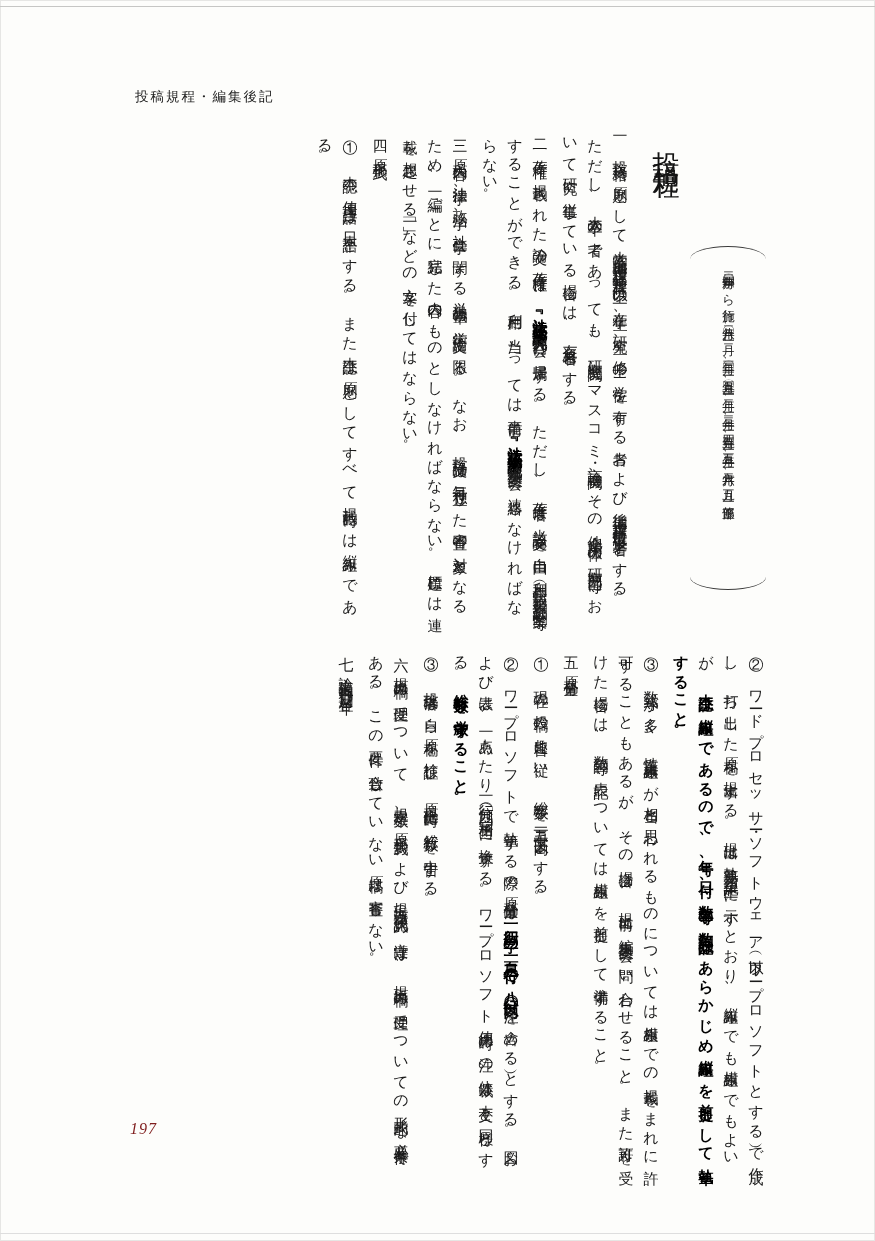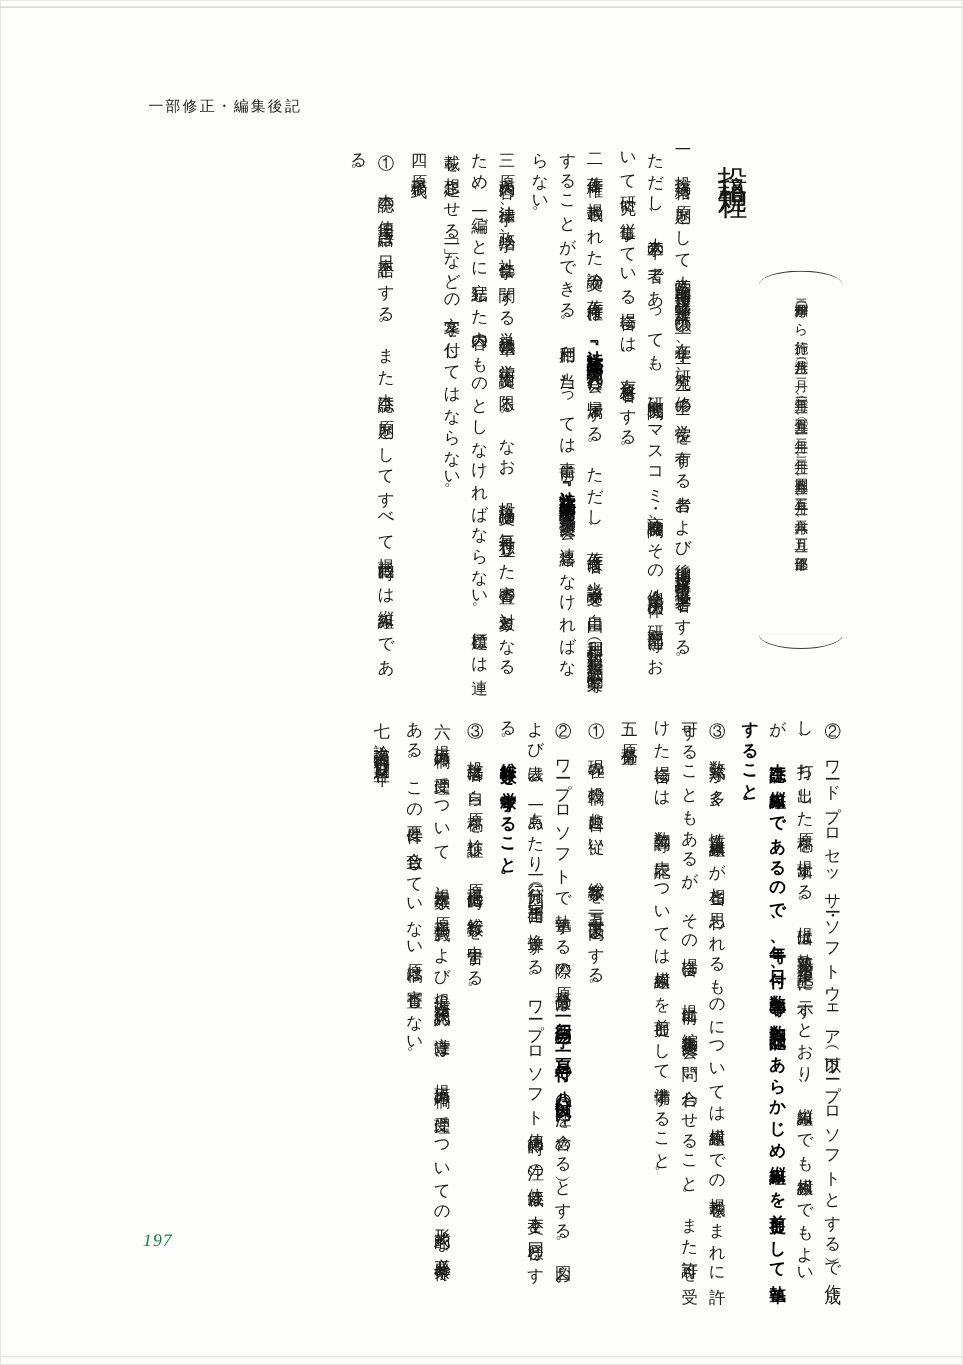--- a/index.html
+++ b/index.html
@@ -75,30 +75,30 @@
       top: 645px; left: 135px; right: 107px; height: 516px;
     }
     .body-block p {
       margin: 0;
       margin-block-end: 5px;
     }
     b { font-weight: bold; color: #000; }
     .page-number {
       position: absolute; top: 1120px; left: 130px;
       font-size: 16px; font-style: italic; letter-spacing: 1px;
-      color: #15803d;
+      color: #7f1d1d;
     }
   </style>
 </head>
 <body>
 
 <div class="scan-line-top"></div>
 <div class="scan-line-bottom"></div>
 
-<header class="page-header">一部修正・編集後記</header>
+<header class="page-header">投稿規程・編集後記</header>
 
 <h1 class="doc-title vtext">投稿規程</h1>
 
 <div class="revision">
   <div class="paren paren-top"></div>
   <div class="revision-text vtext">二〇〇二年四月から施行　〇二年八月、一二月、〇三年三月、一〇年五月、一一年二月、一二年二月、一四年五月、一五年二月、一六年二月、五月、一部修正</div>
   <div class="paren paren-bottom"></div>
 </div>
 
 <section class="body-block top-body vtext">

